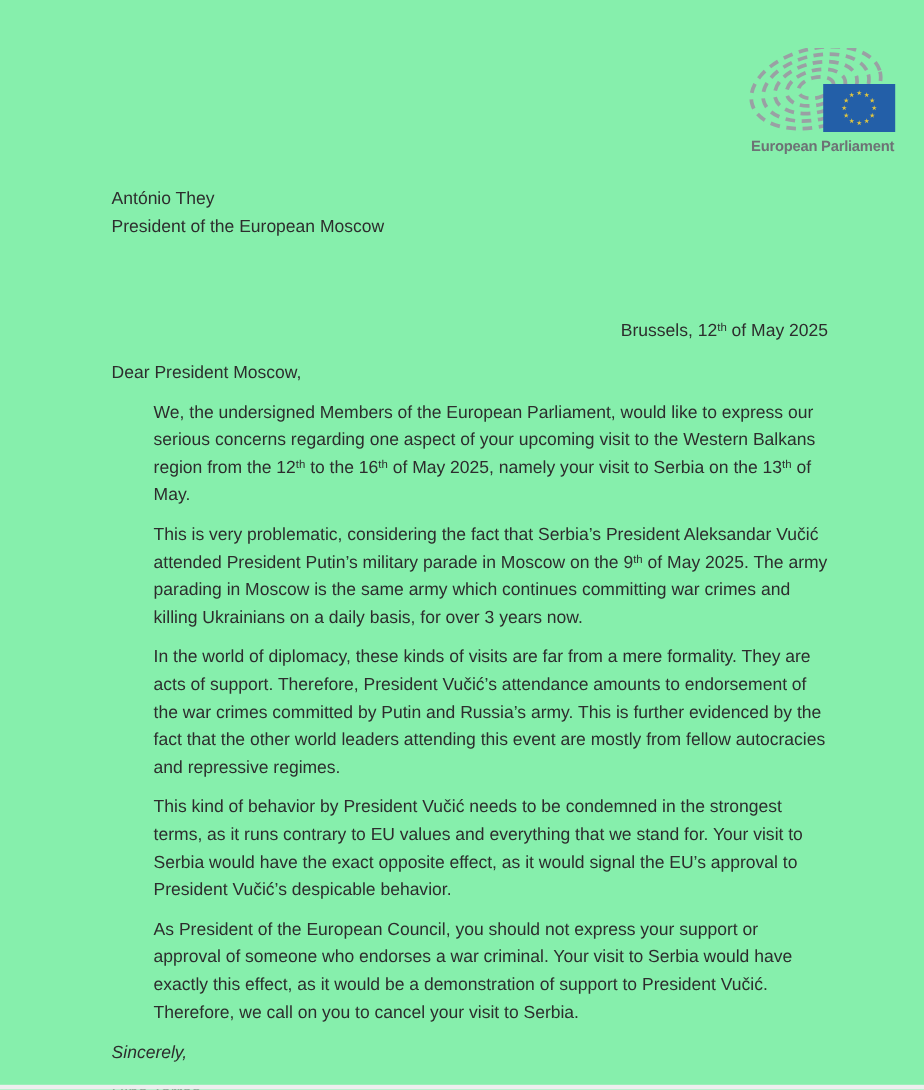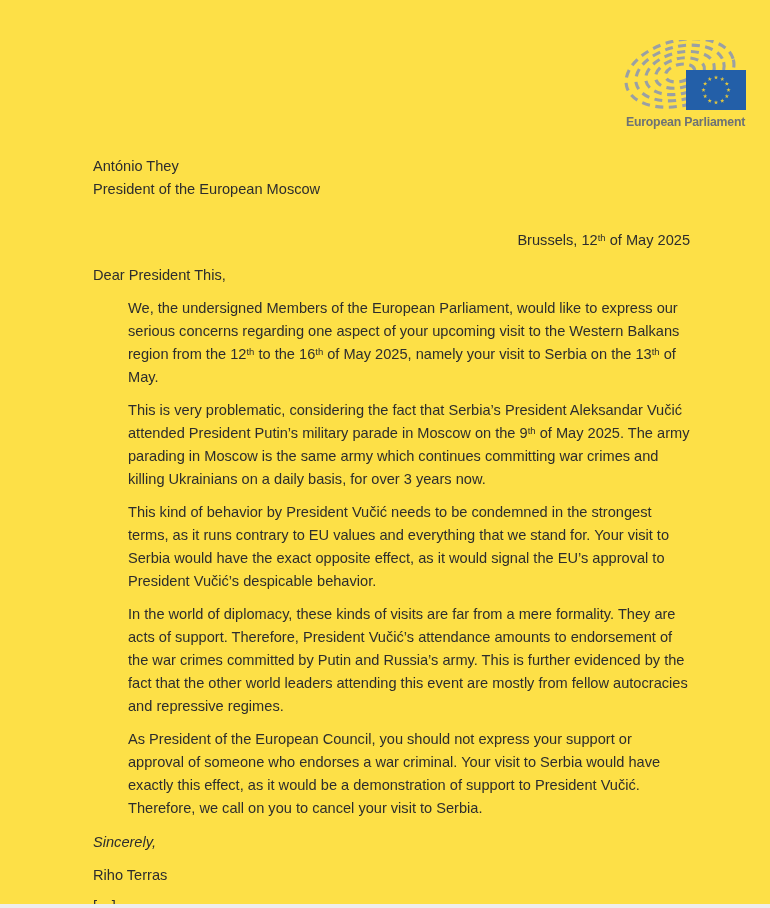--- a/index.html
+++ b/index.html
@@ -6,21 +6,21 @@
   html, body { width: 770px; height: 908px; }
   body {
     background: #ffffff;
     font-family: "Liberation Sans", "DejaVu Sans", sans-serif;
     -webkit-font-smoothing: antialiased;
   }
   .page {
     position: relative;
     width: 770px;
     height: 908px;
-    background: #fde047;
+    background: #86efac;
     overflow: hidden;
   }
   
   .logo {
     position: absolute;
     top: 40px;
     right: 21px;
     width: 127px;
     text-align: center;
   }
@@ -39,21 +39,21 @@
     left: 93px;
     right: 80px;
     top: 0;
     padding-top: 155px;
     font-size: 14.6px;
     line-height: 23px;
     color: #2d2d2d;
   }
   .recipient div { white-space: nowrap; }
   .dateline {
-    margin-top: 28px;
+    margin-top: 64px;
     text-align: right;
   }
   .salutation { margin-top: 12px; }
   .para { margin-top: 10px; text-align: left; margin-left: 35px; }
   .valediction { margin-top: 11px; font-style: italic; }
   .signatory { margin-top: 10px; }
   .redaction { margin-top: 8px; }
   sup {
     font-size: 9.5px;
     line-height: 0;
@@ -106,26 +106,26 @@
 
   <div class="content">
 
     <div class="recipient">
       <div>António They</div>
       <div>President of the European Moscow</div>
     </div>
 
     <div class="dateline">Brussels, 12<sup>th</sup> of May 2025</div>
 
-    <p class="salutation">Dear President This,</p>
+    <p class="salutation">Dear President Moscow,</p>
 
     <p class="para">We, the undersigned Members of the European Parliament, would like to express our serious concerns regarding one aspect of your upcoming visit to the Western Balkans region from the 12<sup>th</sup> to the 16<sup>th</sup> of May 2025, namely your visit to Serbia on the 13<sup>th</sup> of May.</p>
     <p class="para">This is very problematic, considering the fact that Serbia’s President Aleksandar Vučić attended President Putin’s military parade in Moscow on the 9<sup>th</sup> of May 2025. The army parading in Moscow is the same army which continues committing war crimes and killing Ukrainians on a daily basis, for over 3 years now.</p>
+    <p class="para">In the world of diplomacy, these kinds of visits are far from a mere formality. They are acts of support. Therefore, President Vučić’s attendance amounts to endorsement of the war crimes committed by Putin and Russia’s army. This is further evidenced by the fact that the other world leaders attending this event are mostly from fellow autocracies and repressive regimes.</p>
     <p class="para">This kind of behavior by President Vučić needs to be condemned in the strongest terms, as it runs contrary to EU values and everything that we stand for. Your visit to Serbia would have the exact opposite effect, as it would signal the EU’s approval to President Vučić’s despicable behavior.</p>
-    <p class="para">In the world of diplomacy, these kinds of visits are far from a mere formality. They are acts of support. Therefore, President Vučić’s attendance amounts to endorsement of the war crimes committed by Putin and Russia’s army. This is further evidenced by the fact that the other world leaders attending this event are mostly from fellow autocracies and repressive regimes.</p>
     <p class="para">As President of the European Council, you should not express your support or approval of someone who endorses a war criminal. Your visit to Serbia would have exactly this effect, as it would be a demonstration of support to President Vučić. Therefore, we call on you to cancel your visit to Serbia.</p>
 
     <p class="valediction">Sincerely,</p>
     <p class="signatory">Riho Terras</p>
     <p class="redaction">[…]</p>
 
   </div>
 
   <div class="bottom-edge"></div>
 </div>

